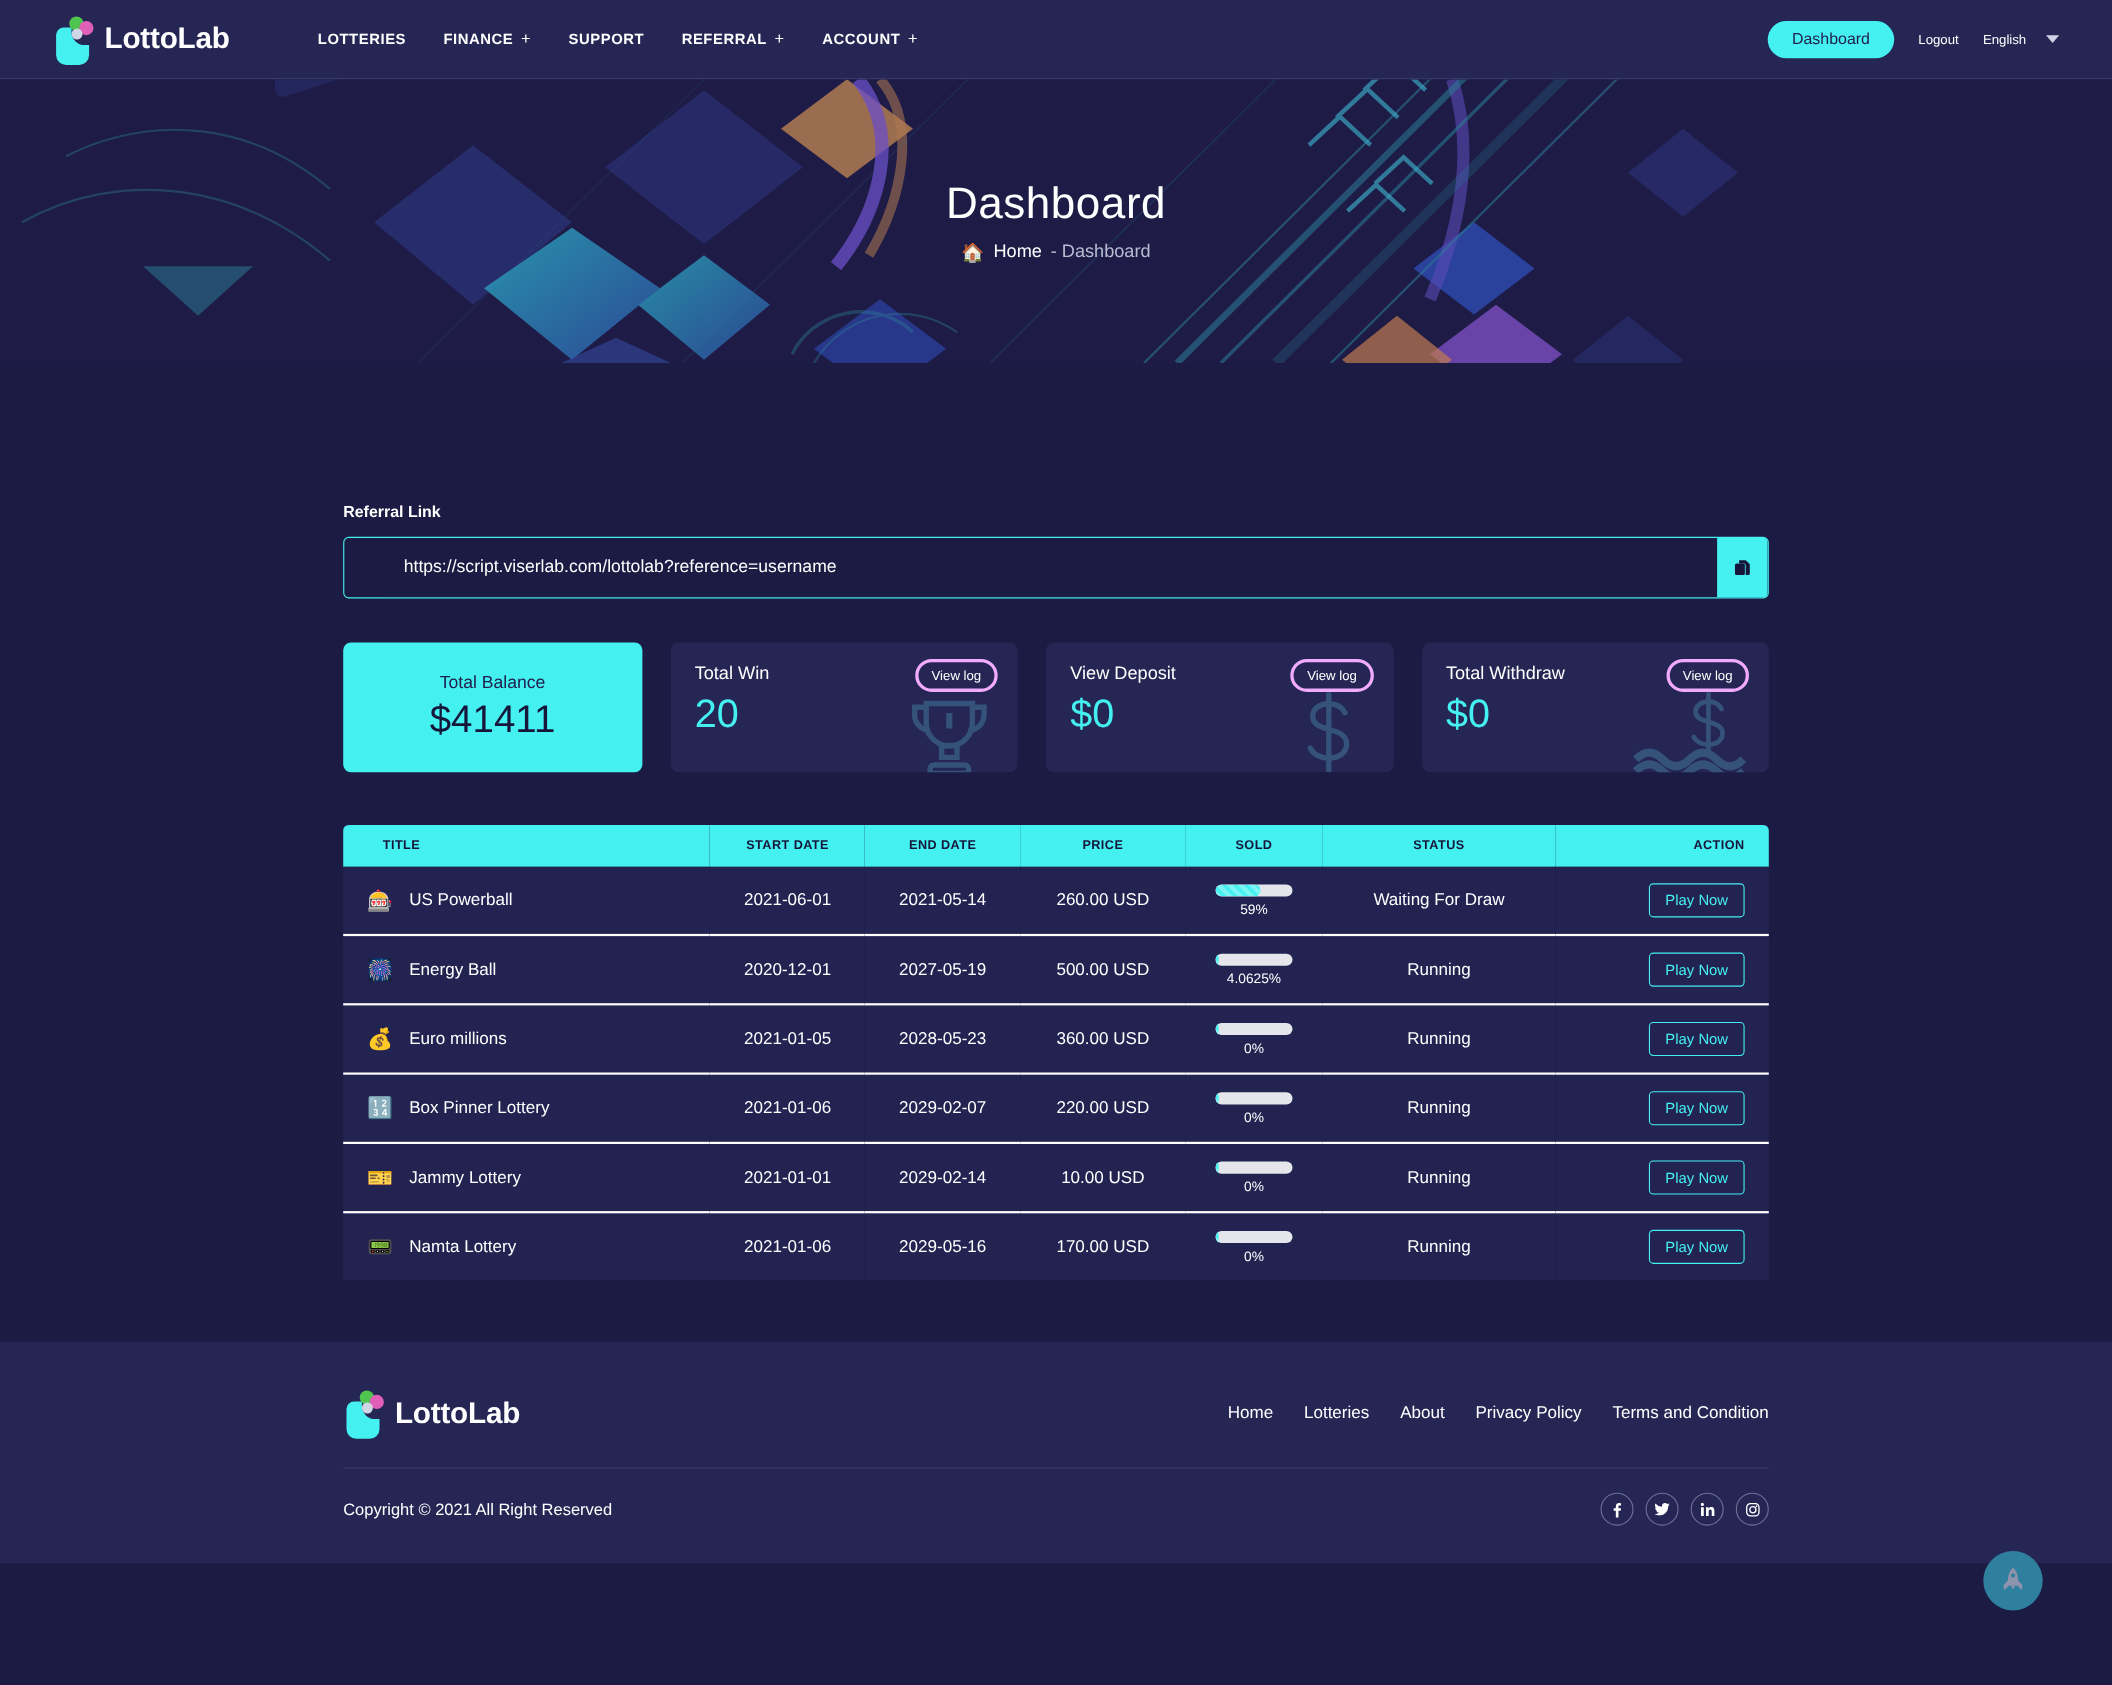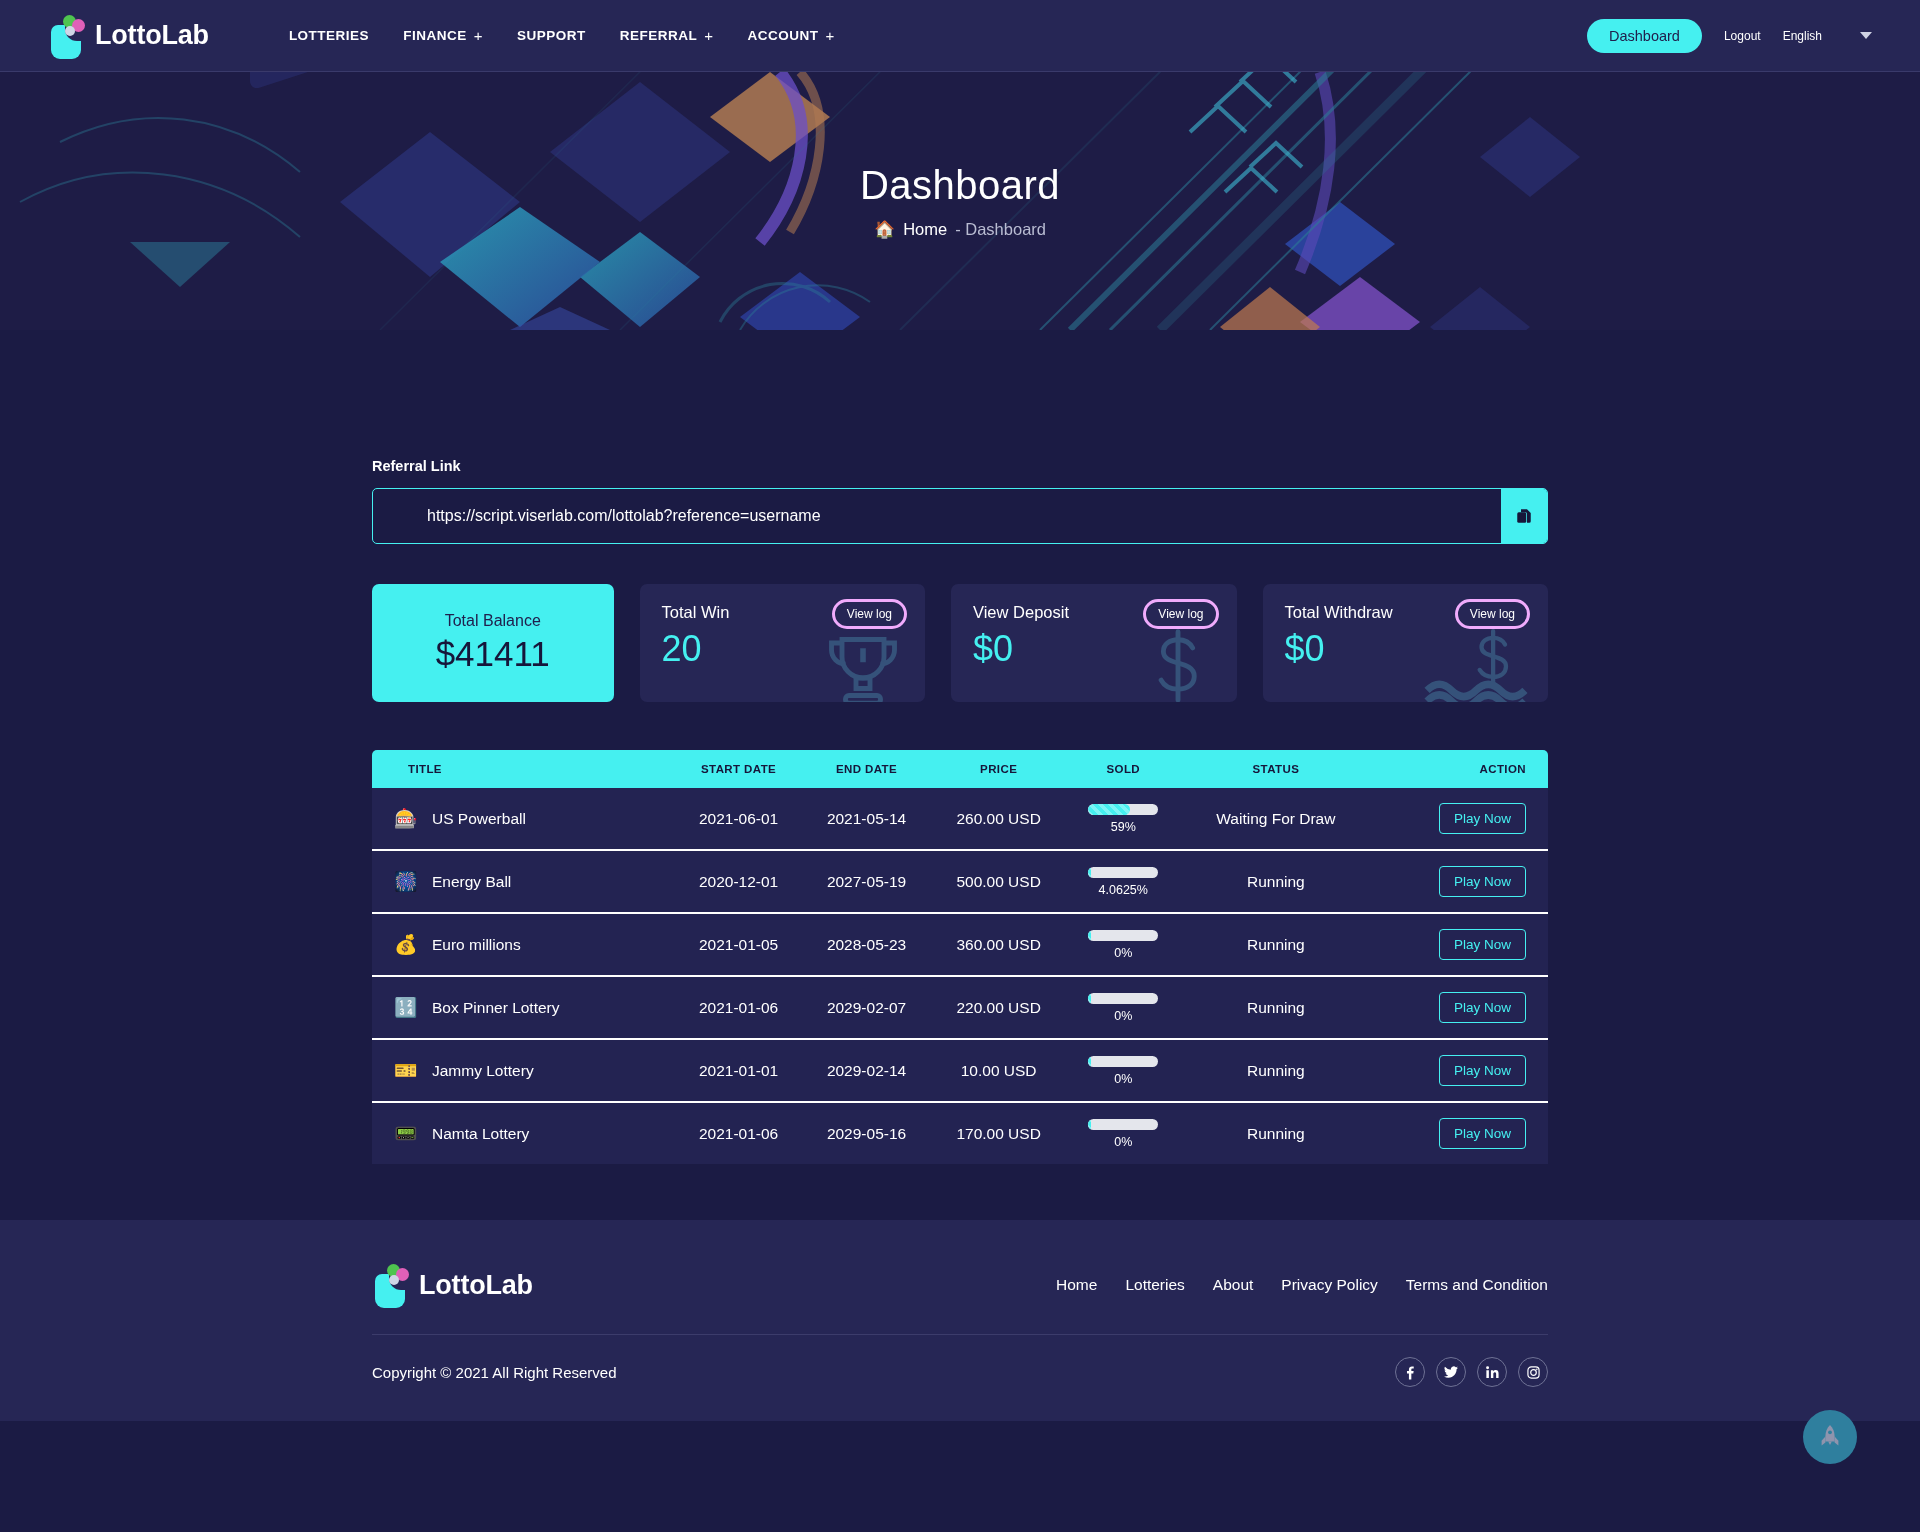--- a/index.html
+++ b/index.html
@@ -63,21 +63,21 @@
   }
   .btn-dashboard {
     background: #45f0f0; color: #20204d;
     border: none; border-radius: 22px;
     padding: 9px 22px; font-size: 14.5px;
     font-family: inherit; cursor: pointer; white-space: nowrap;
   }
   .link-logout, .link-lang {
     color: #ffffff; font-size: 12px; cursor: pointer; white-space: nowrap;
   }
-  .lang-wrap { display: flex; align-items: center; gap: 38px; }
+  .lang-wrap { display: flex; align-items: center; gap: 18px; }
   .chev {
     width: 0; height: 0; cursor: pointer;
     border-left: 6px solid transparent;
     border-right: 6px solid transparent;
     border-top: 7px solid #cfd2e4;
   }
 
   
   .hero {
     position: relative;
@@ -102,21 +102,21 @@
   .crumb .home-ic { color: #45f0f0; font-size: 17px; line-height: 1; }
   .crumb .c-home { color: #ffffff; cursor: pointer; }
   .crumb .c-sep { color: #b9bcd2; }
 
   
   .main {
     background: #1b1b44;
     padding: 128px 0 56px 0;
     position: relative;
   }
-  .container { width: 1176px; margin: 0 auto; }
+  .container { width: 1296px; margin: 0 auto; }
 
   .ref-label {
     color: #ffffff; font-size: 14.5px; font-weight: bold;
     margin-bottom: 14px;
   }
   .ref-row {
     display: flex; height: 56px;
     border: 1px solid #45f0f0; border-radius: 5px;
     overflow: hidden; margin-bottom: 40px; padding-left: 37px;
   }

